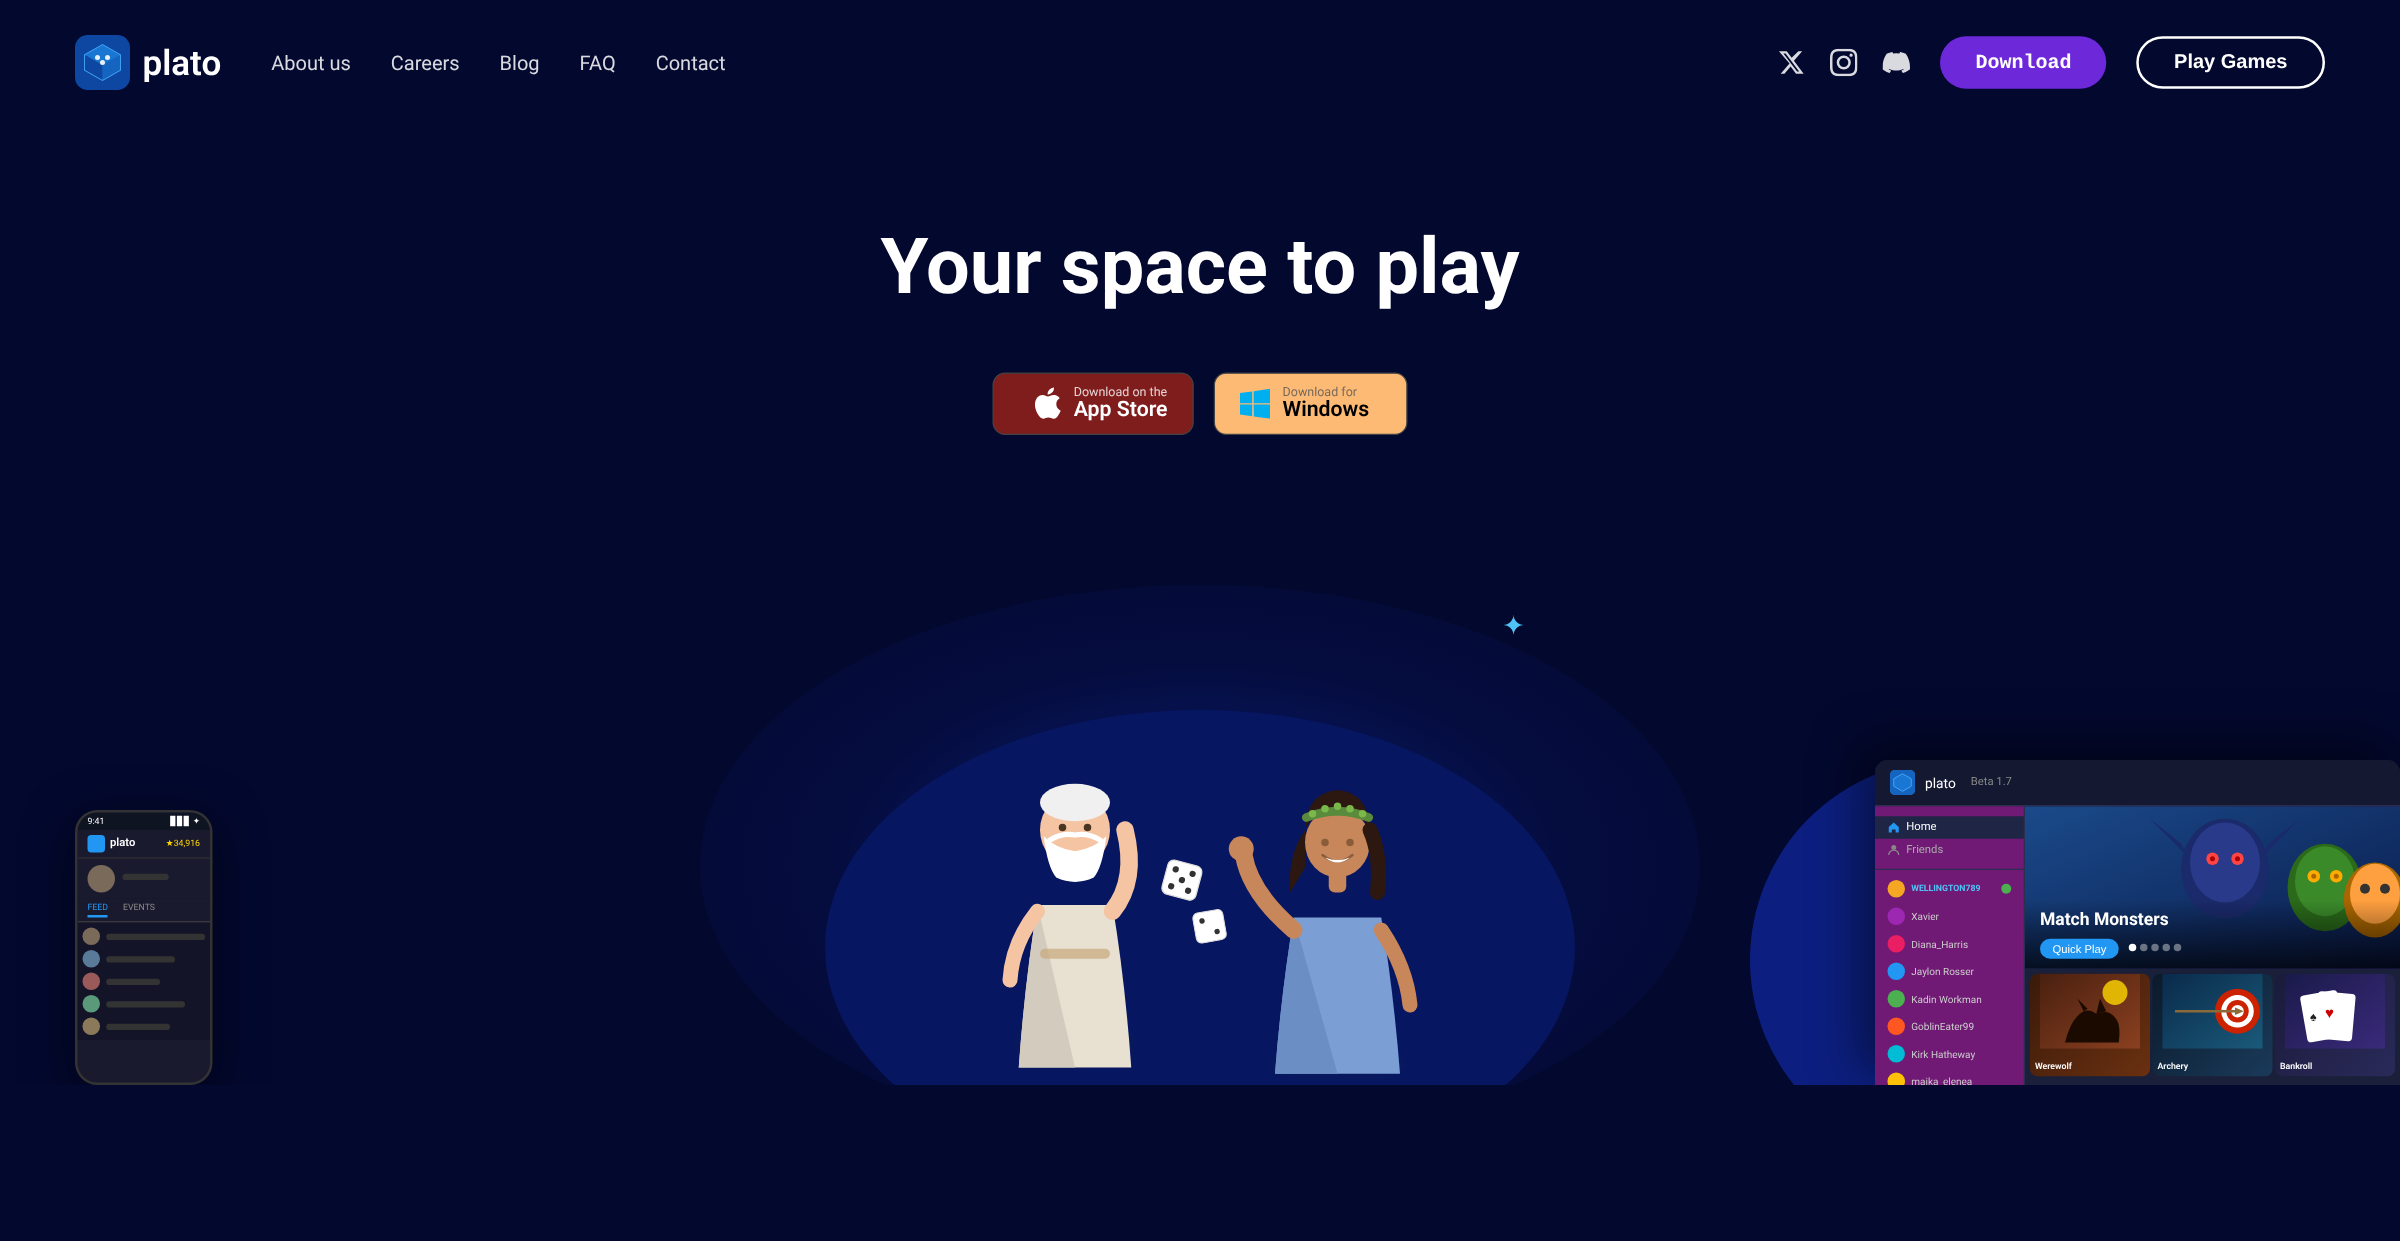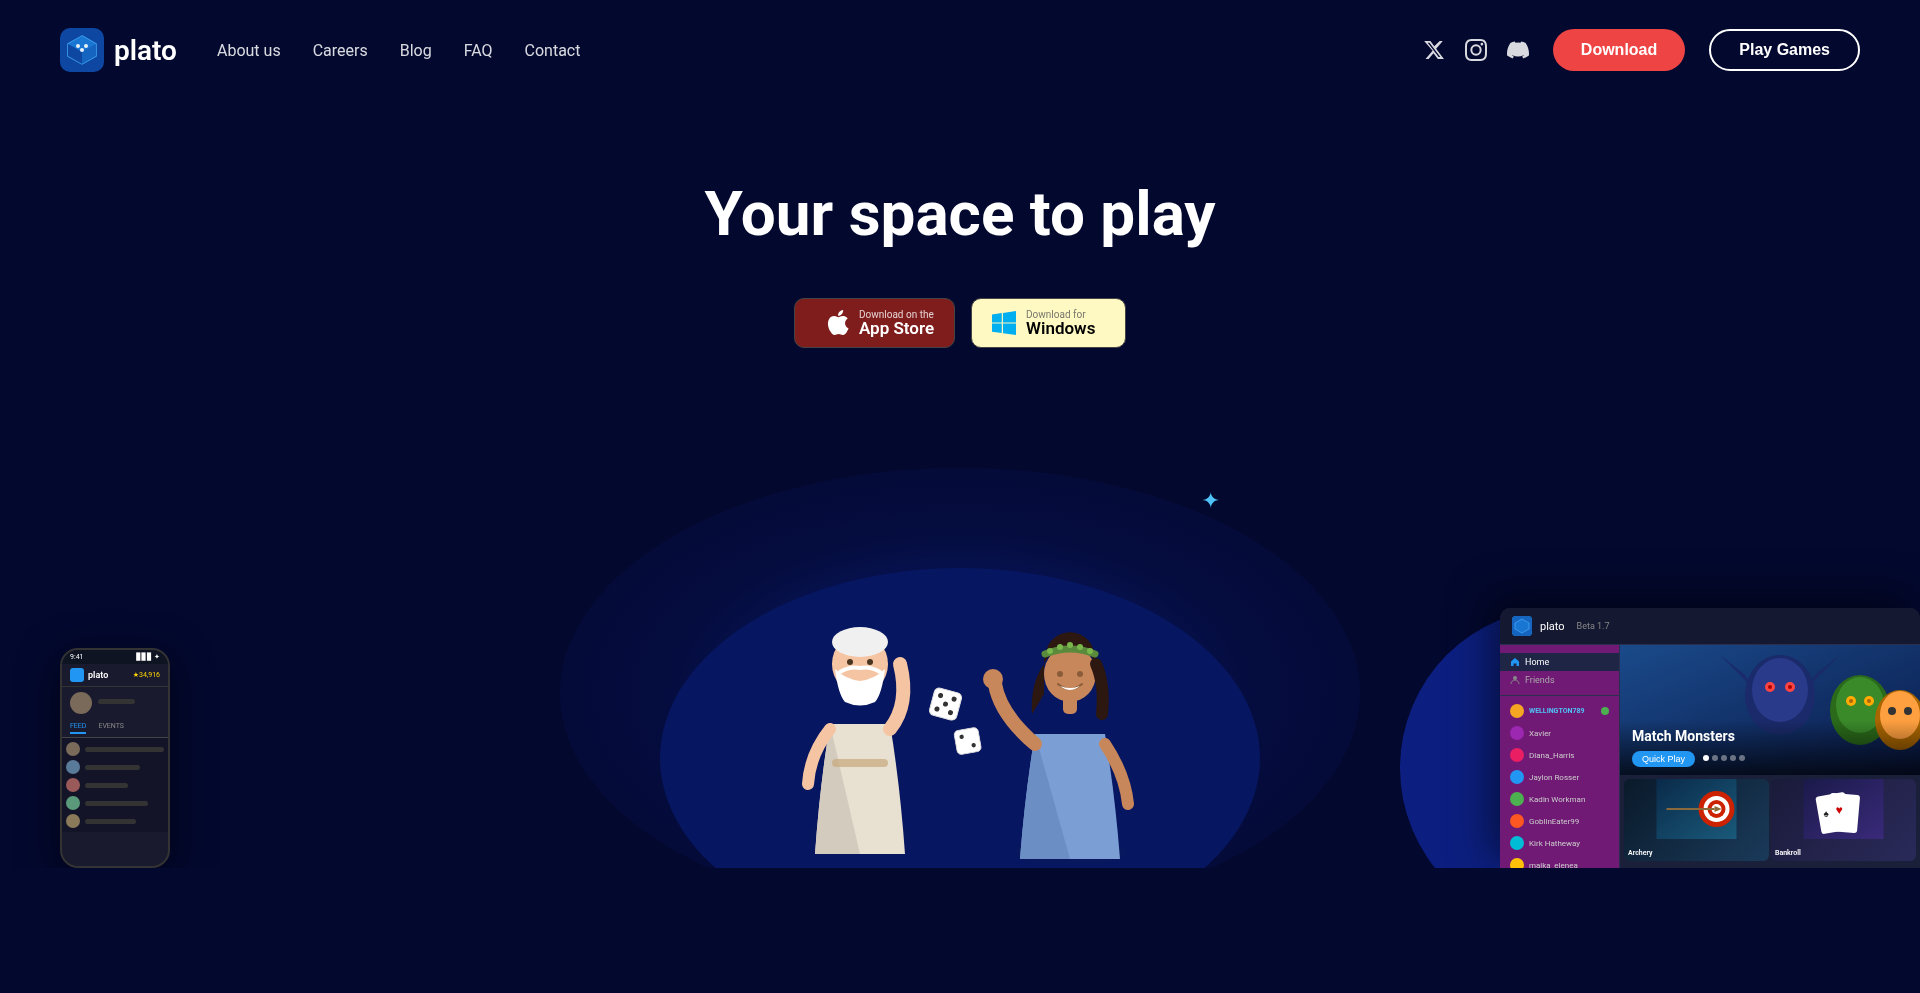--- a/index.html
+++ b/index.html
@@ -65,28 +65,29 @@
       gap: 20px;
     }
     .social-icon {
       width: 22px;
       height: 22px;
       cursor: pointer;
       opacity: 0.85;
     }
 
     .btn-download {
-      background: #ef4444;
+      background: #6d28d9;
       color: white;
       border: none;
       border-radius: 50px;
       padding: 12px 28px;
       font-size: 16px;
       font-weight: 600;
       cursor: pointer;
+      font-family: Liberation Mono, monospace;
     }
     .btn-play-games {
       background: transparent;
       color: white;
       border: 2px solid white;
       border-radius: 50px;
       padding: 10px 28px;
       font-size: 16px;
       font-weight: 700;
       cursor: pointer;
@@ -128,21 +129,21 @@
       cursor: pointer;
       color: white;
       text-decoration: none;
       min-width: 155px;
     }
     .store-btn.google {
       background: white;
       color: #000;
     }
     .store-btn.windows {
-      background: #fef9c3;
+      background: #fdba74;
       color: #000;
     }
     .store-btn-small {
       font-size: 10px;
       opacity: 0.8;
     }
     .store-btn-big {
       font-size: 17px;
       font-weight: 600;
       line-height: 1;
@@ -681,20 +682,38 @@
                 <div style="width:6px; height:6px; border-radius:50%; background:rgba(255,255,255,0.4);"></div>
                 <div style="width:6px; height:6px; border-radius:50%; background:rgba(255,255,255,0.4);"></div>
                 <div style="width:6px; height:6px; border-radius:50%; background:rgba(255,255,255,0.4);"></div>
               </div>
             </div>
           </div>
         </div>
 
         <div class="game-thumbnails">
 
+          <div class="game-thumb" style="background:linear-gradient(135deg, #3a1a0a, #6a3010);">
+            <svg width="100%" height="60" viewBox="0 0 80 60" style="position:absolute; top:0; left:0;">
+              <defs>
+                  <linearGradient id="wg" x1="0%" y1="0%" x2="100%" y2="100%">
+                    <stop offset="0%" style="stop-color:#4a2010"></stop>
+                    <stop offset="100%" style="stop-color:#8a4020"></stop>
+                  </linearGradient>
+                </defs>
+              <rect width="80" height="60" fill="url(#wg)"></rect>
+
+              <circle cx="60" cy="15" r="10" fill="#ffd700" opacity="0.8"></circle>
+
+              <path d="M20 55 Q25 35 35 30 Q40 28 45 32 Q55 28 60 35 Q65 40 63 55Z" fill="#1a0a00"></path>
+              <path d="M35 30 L30 20 L38 28Z" fill="#1a0a00"></path>
+              <path d="M45 32 L48 20 L53 30Z" fill="#1a0a00"></path>
+            </svg>
+            <span class="game-thumb-label">Werewolf</span>
+          </div>
 
           <div class="game-thumb" style="background:linear-gradient(135deg, #0a1a2a, #1a3a5a);">
             <svg width="100%" height="60" viewBox="0 0 80 60" style="position:absolute; top:0; left:0;">
               <defs>
                   <linearGradient id="ag" x1="0%" y1="0%" x2="100%" y2="100%">
                     <stop offset="0%" style="stop-color:#0a2a4a"></stop>
                     <stop offset="100%" style="stop-color:#1a5a7a"></stop>
                   </linearGradient>
                 </defs>
               <rect width="80" height="60" fill="url(#ag)"></rect>

